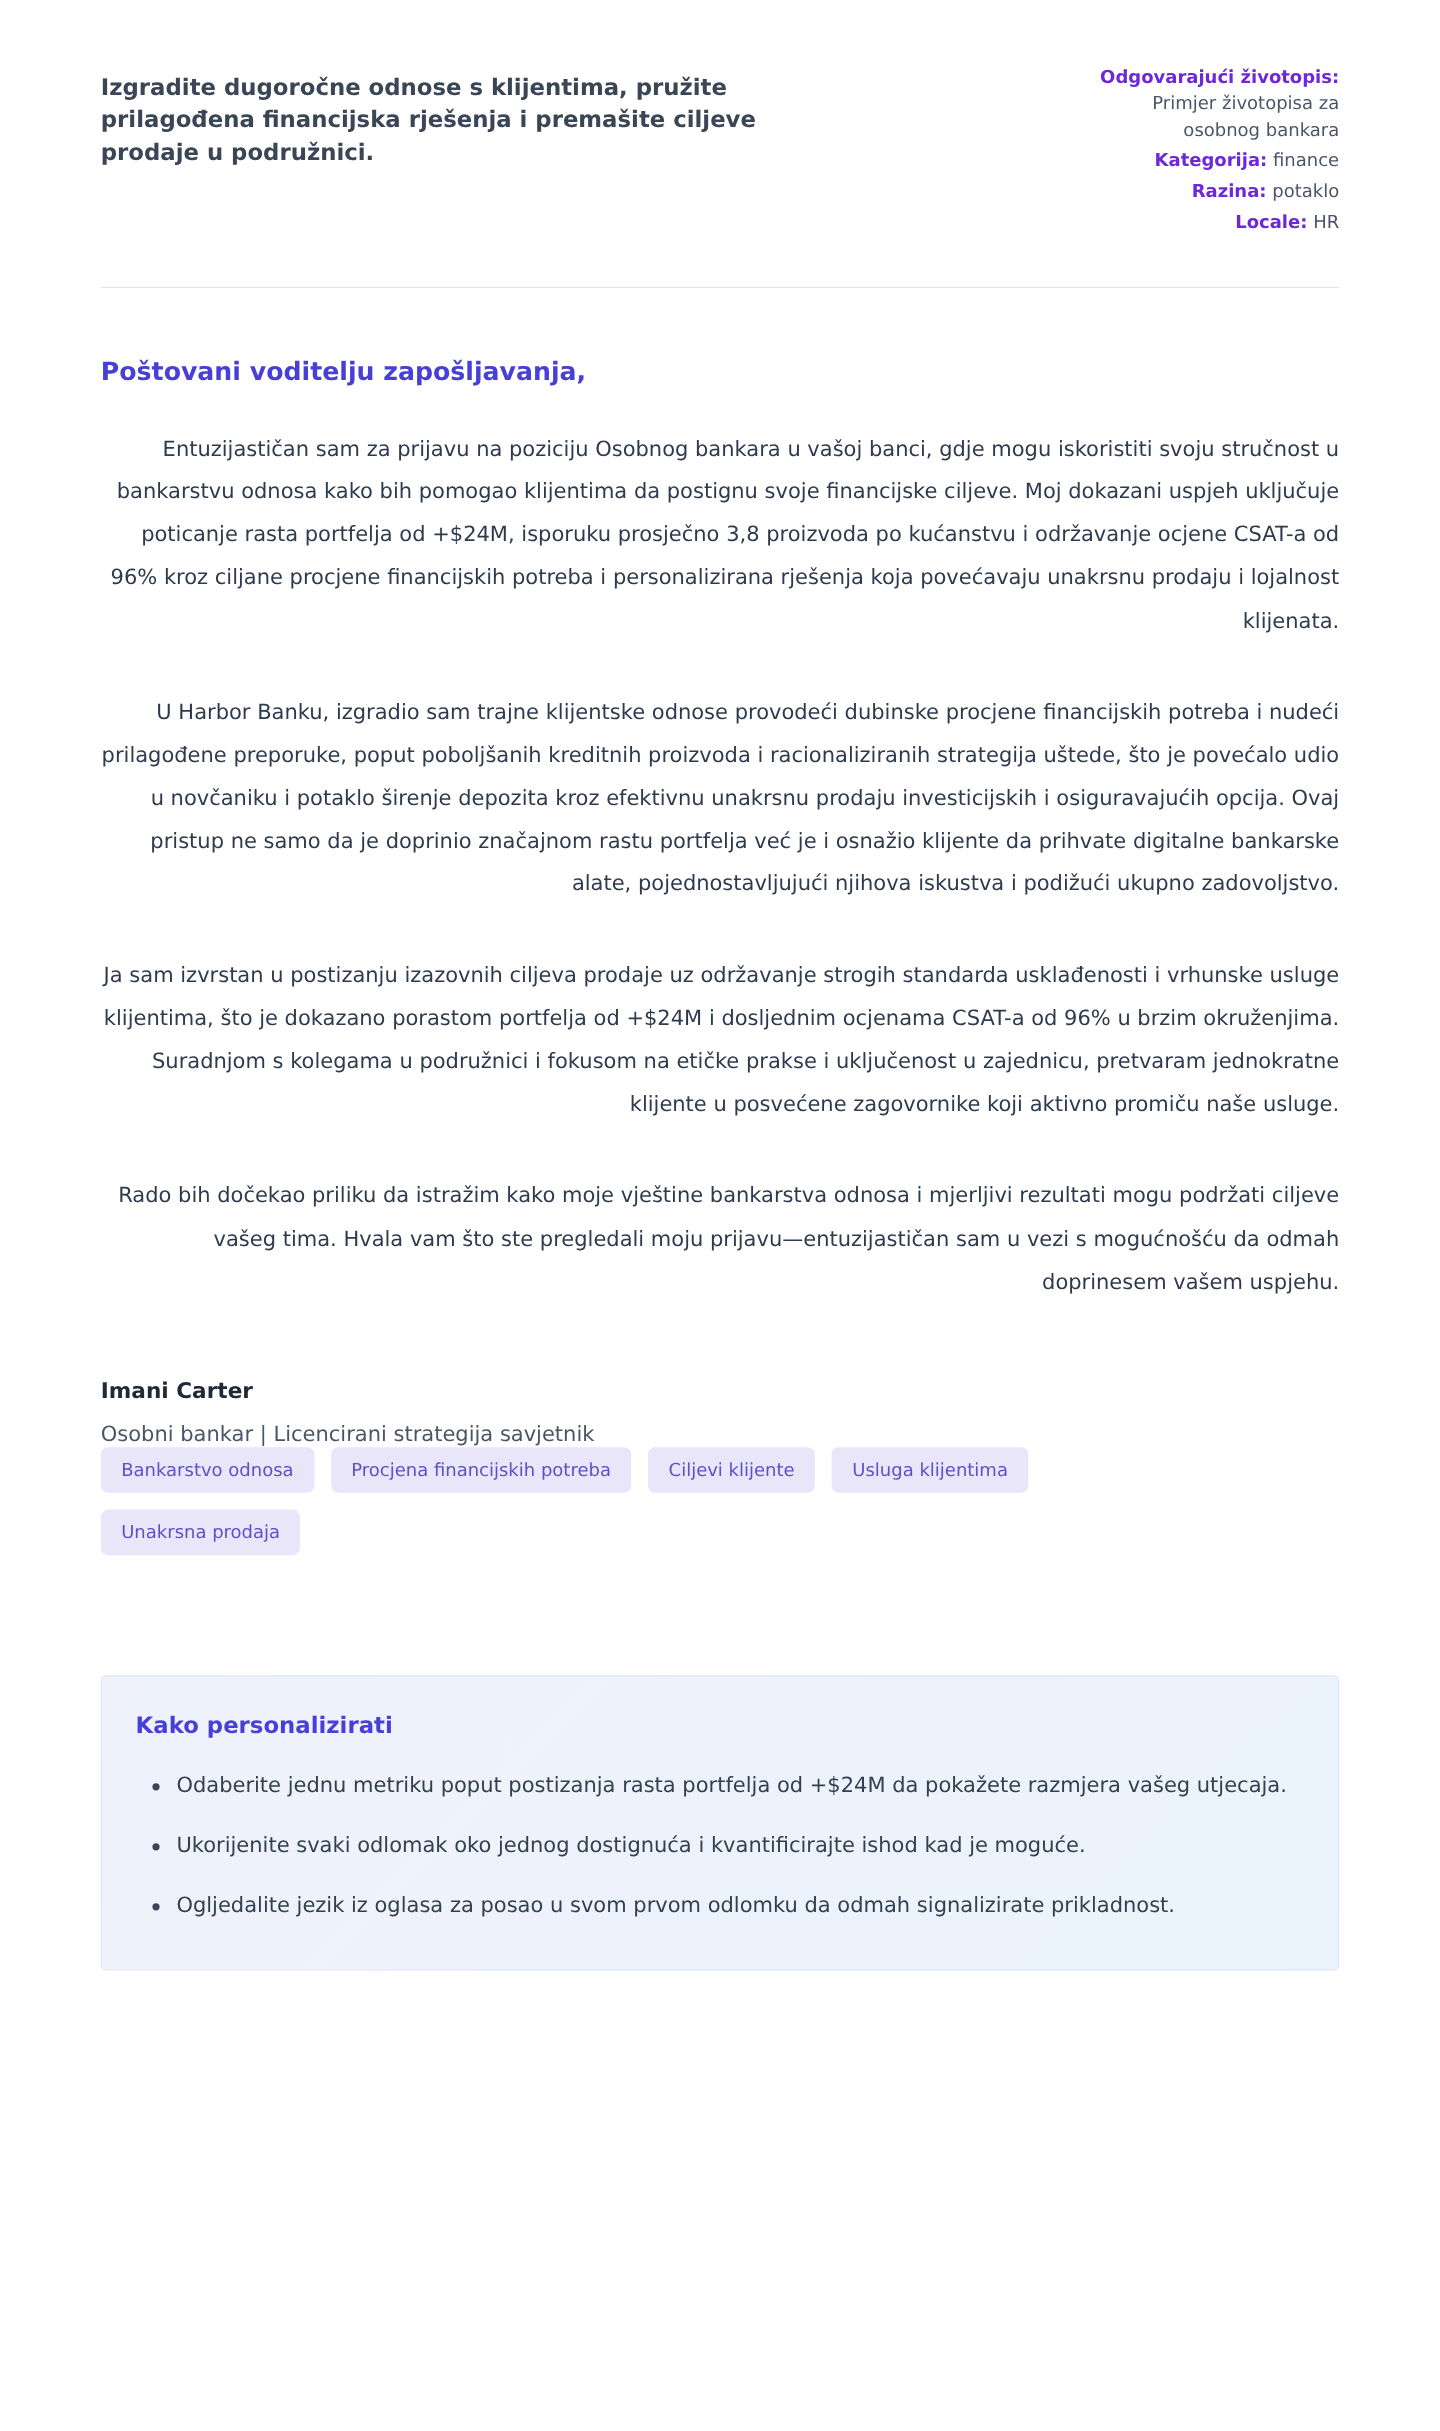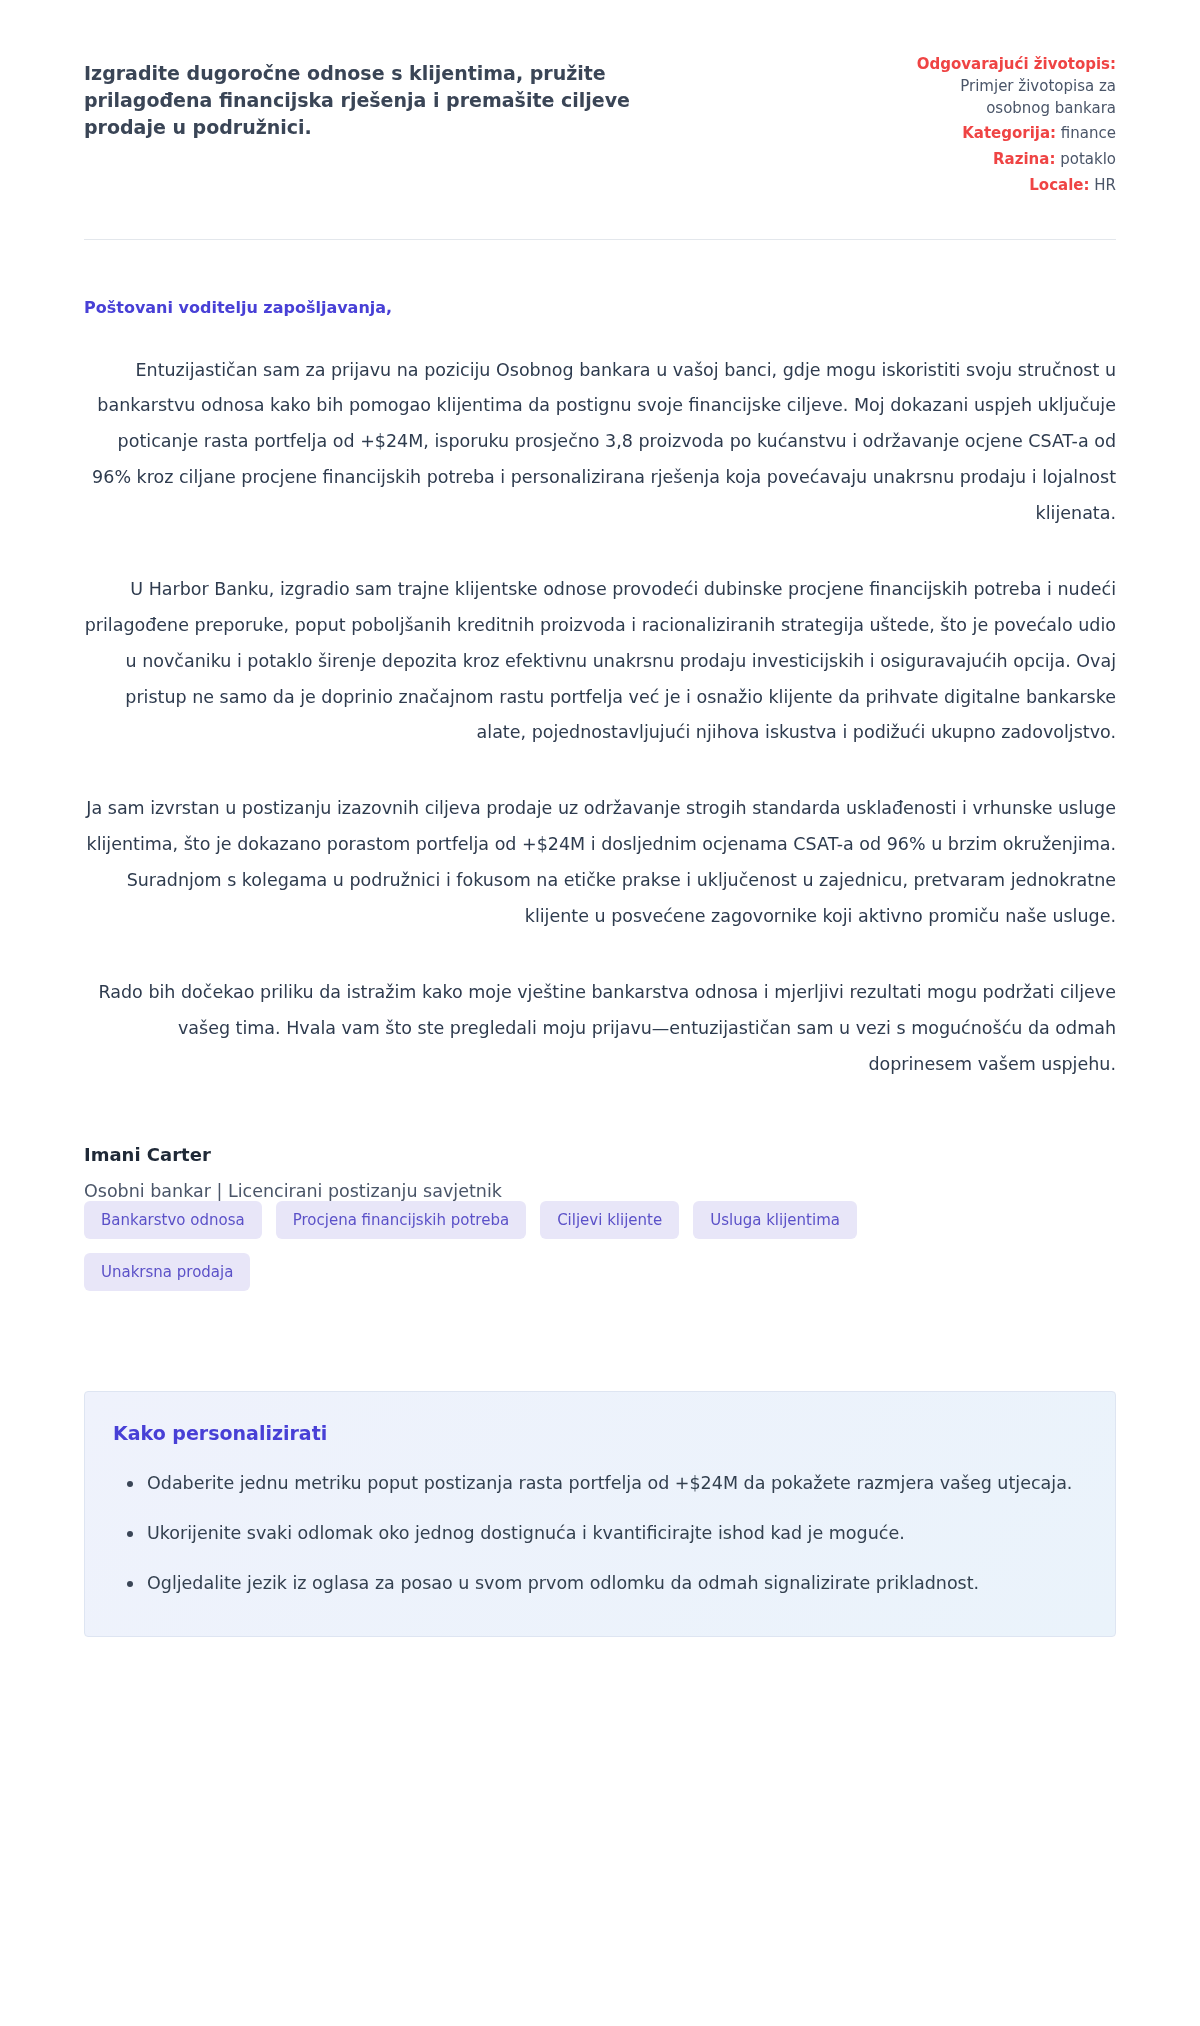--- a/index.html
+++ b/index.html
@@ -36,36 +36,36 @@
     max-width: 575px;
   }
   .meta {
     width: 215px;
     text-align: right;
     font-size: 15px;
     line-height: 1.45;
     padding-top: 4px;
     flex-shrink: 0;
   }
-  .meta-label { font-weight: bold; color: #ef4444; }
+  .meta-label { font-weight: bold; color: #6d28d9; }
   .meta-value { color: #4a5568; }
   .meta-block { margin-bottom: 4px; }
   .meta-row { margin-bottom: 4px; }
 
   
   .divider {
     border: none;
     border-top: 1px solid #e3e7ec;
     margin-top: 38px;
   }
 
   
   .letter { margin-top: 58px; }
   .greeting {
-    font-size: 16px;
+    font-size: 21px;
     font-weight: bold;
     color: #4840d6;
     margin-bottom: 36px;
   }
   .para {
     font-size: 17.5px;
     line-height: 2.05;
     color: #2e3b4e;
     margin-bottom: 40px;
     text-align: right;
@@ -169,21 +169,21 @@
 
   <hr class="divider">
 
   <section class="letter">
     <p class="greeting">Poštovani voditelju zapošljavanja,</p>
     <p class="para">Entuzijastičan sam za prijavu na poziciju Osobnog bankara u vašoj banci, gdje mogu iskoristiti svoju stručnost u bankarstvu odnosa kako bih pomogao klijentima da postignu svoje financijske ciljeve. Moj dokazani uspjeh uključuje poticanje rasta portfelja od +$24M, isporuku prosječno 3,8 proizvoda po kućanstvu i održavanje ocjene CSAT-a od 96% kroz ciljane procjene financijskih potreba i personalizirana rješenja koja povećavaju unakrsnu prodaju i lojalnost klijenata.</p>
     <p class="para">U Harbor Banku, izgradio sam trajne klijentske odnose provodeći dubinske procjene financijskih potreba i nudeći prilagođene preporuke, poput poboljšanih kreditnih proizvoda i racionaliziranih strategija uštede, što je povećalo udio u novčaniku i potaklo širenje depozita kroz efektivnu unakrsnu prodaju investicijskih i osiguravajućih opcija. Ovaj pristup ne samo da je doprinio značajnom rastu portfelja već je i osnažio klijente da prihvate digitalne bankarske alate, pojednostavljujući njihova iskustva i podižući ukupno zadovoljstvo.</p>
     <p class="para">Ja sam izvrstan u postizanju izazovnih ciljeva prodaje uz održavanje strogih standarda usklađenosti i vrhunske usluge klijentima, što je dokazano porastom portfelja od +$24M i dosljednim ocjenama CSAT-a od 96% u brzim okruženjima. Suradnjom s kolegama u podružnici i fokusom na etičke prakse i uključenost u zajednicu, pretvaram jednokratne klijente u posvećene zagovornike koji aktivno promiču naše usluge.</p>
     <p class="para">Rado bih dočekao priliku da istražim kako moje vještine bankarstva odnosa i mjerljivi rezultati mogu podržati ciljeve vašeg tima. Hvala vam što ste pregledali moju prijavu—entuzijastičan sam u vezi s mogućnošću da odmah doprinesem vašem uspjehu.</p>
     <p class="sig-name">Imani Carter</p>
-    <p class="sig-title">Osobni bankar | Licencirani postizanju savjetnik</p>
+    <p class="sig-title">Osobni bankar | Licencirani strategija savjetnik</p>
   </section>
 
   <div class="tags">
     <span class="tag">Bankarstvo odnosa</span>
     <span class="tag">Procjena financijskih potreba</span>
     <span class="tag">Ciljevi klijente</span>
     <span class="tag">Usluga klijentima</span>
     <span class="tag">Unakrsna prodaja</span>
   </div>
 

